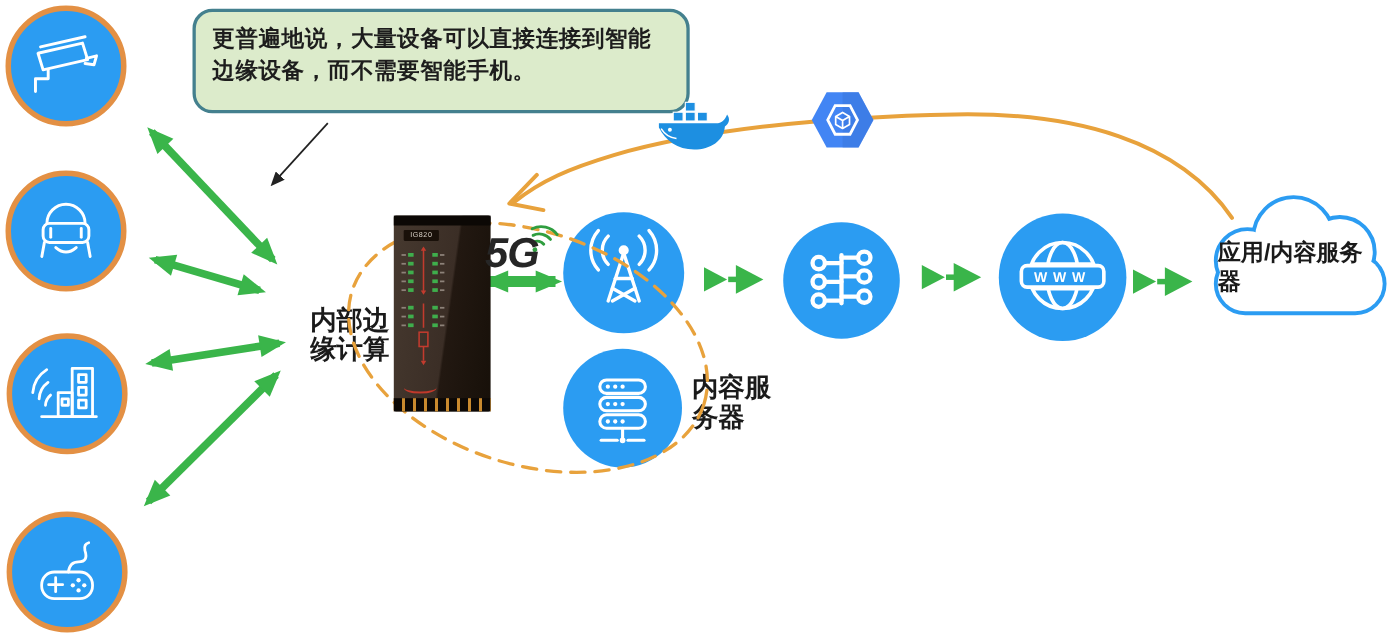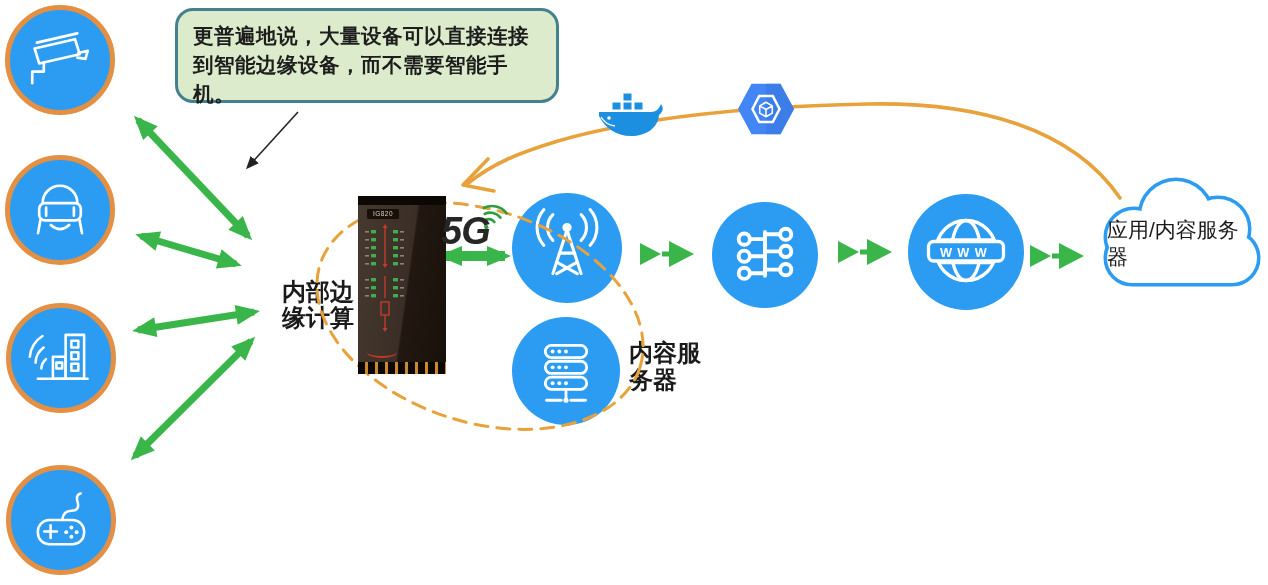--- a/index.html
+++ b/index.html
@@ -5,21 +5,21 @@
   html,body{margin:0;padding:0;background:#fff;}
   #canvas{position:relative;width:1268px;height:585px;background:#fff;overflow:hidden;
           font-family:"Liberation Sans",sans-serif;}
   svg{display:block;}
   .layer{position:absolute;left:0;top:0;pointer-events:none;}
   #svg-under{z-index:1;}
   #svg-over{z-index:3;}
   .node{position:absolute;z-index:2;text-align:right;}
 
   
-  .callout{position:absolute;left:175px;top:8px;width:384px;height:95px;box-sizing:border-box;
+  .callout{position:absolute;left:175px;top:8px;width:452px;height:95px;box-sizing:border-box;
            background:#dcebcb;border:3px solid #44808e;border-radius:18px;
            padding:10px 15px;z-index:2;}
   .callout p{margin:0;font-size:20.5px;line-height:1.42;color:#1d1d1d;font-weight:600;
              letter-spacing:.5px;}
 
   
   .blue-circle{border-radius:50%;background:#2b9cf2;display:flex;align-items:center;justify-content:center;}
   .ringed{border:5px solid #e39044;}
 
   
@@ -43,21 +43,21 @@
   .device .brand{position:absolute;left:9px;bottom:16px;width:30px;height:5px;
         border-bottom:2px solid #c0392b;border-radius:0 0 60% 60%/0 0 100% 100%;}
 
   
   .docker{left:596px;top:90px;width:74px;height:58px;}
   .gke{left:737px;top:82px;width:58px;height:54px;}
 
   
   .cloud-wrap{left:1094px;top:175px;width:174px;height:124px;}
   .cloud-label{position:absolute;left:1107px;top:216px;width:152px;font-size:21px;line-height:27px;
-        color:#1a1a1a;font-weight:400;z-index:5;word-break:break-all;}
+        color:#1a1a1a;font-weight:700;z-index:5;word-break:break-all;}
 </style>
 </head>
 <body>
 
 <div id="canvas">
 
   <svg id="svg-under" class="layer" width="1268" height="585">
     <path d="M1120 198 C1072 128, 978 102, 868 104 C756 106, 640 117, 558 141 C518 153, 492 164, 467 184" fill="none" stroke="#e8a23c" stroke-width="3.6" stroke-linecap="round"></path>
     <path d="M488 159 L463 185 L494 191" fill="none" stroke="#e8a23c" stroke-width="3.6" stroke-linecap="round" stroke-linejoin="round"></path>
   </svg>

